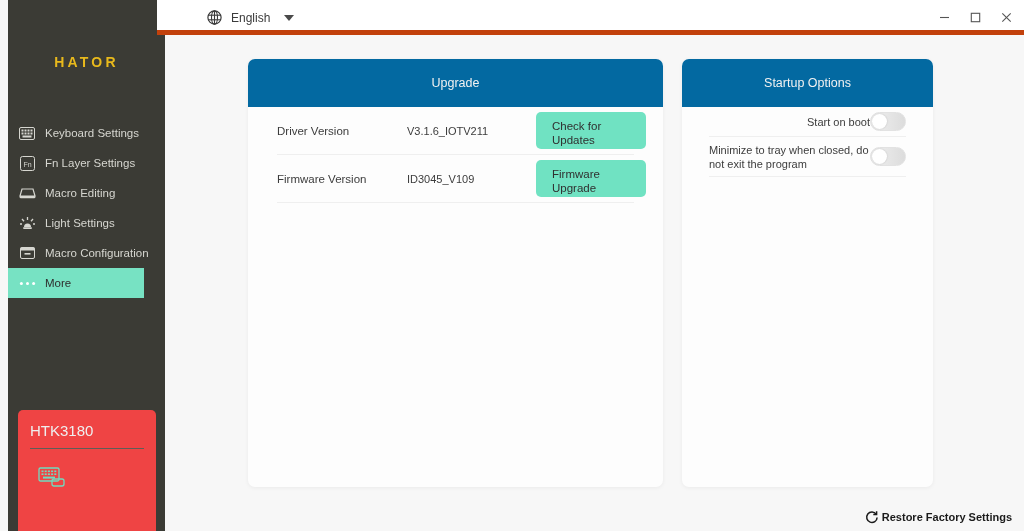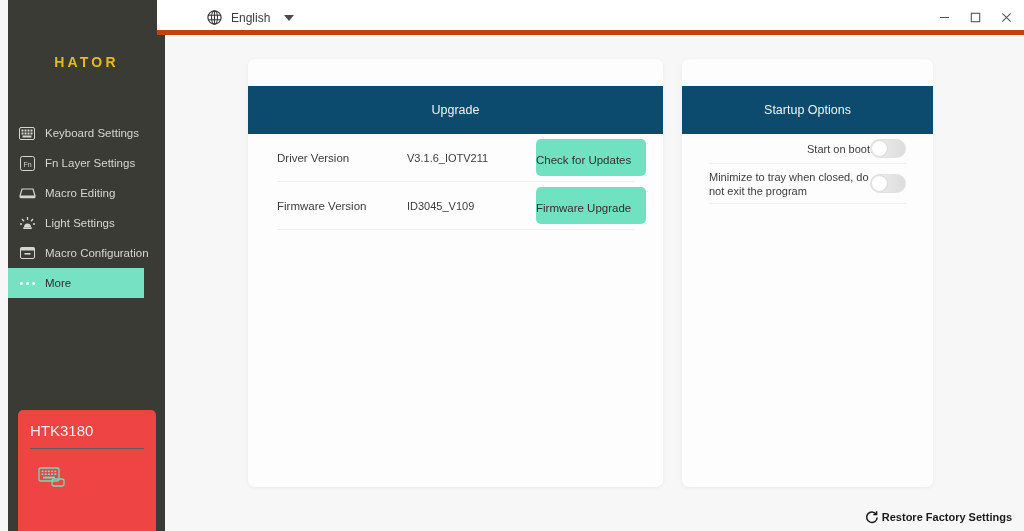--- a/index.html
+++ b/index.html
@@ -110,24 +110,24 @@
     position: absolute;
     background: #fdfdfd;
     border-radius: 7px;
     box-shadow: 0 1px 4px rgba(0,0,0,0.055);
     overflow: hidden;
   }
   #panel-upgrade { left: 248px; top: 59px; width: 415px; height: 428px; }
   #panel-startup { left: 682px; top: 59px; width: 251px; height: 428px; }
   .panel-head {
     height: 48px;
-    background: #0c4a6e;
+    background: #0369a1;
     color: #f2f2f2;
     font-size: 12.5px;
-    display: flex; align-items: center; justify-content: center; margin-top: 27px;
+    display: flex; align-items: center; justify-content: center;
   }
   .panel-body { padding: 0 0; }
 
   
   .up-row {
     position: relative;
     height: 48px;
     margin: 0 29px;
     display: flex; align-items: center;
     border-bottom: 1px solid #efefef;
@@ -137,21 +137,21 @@
   .up-btn {
     position: absolute; right: -12px;
     width: 110px; height: 37px;
     background: #70e2c2;
     border: none; border-radius: 5px;
     color: #303030;
     font-family: "Liberation Sans", sans-serif;
     font-size: 11.5px;
     line-height: 14px;
     text-align: left;
-    padding: 4px 0 0 0;
+    padding: 4px 0 0 16px;
     cursor: pointer;
   }
 
   
   .st-row {
     position: relative;
     height: 30px;
     margin: 0 27px;
     display: flex; align-items: center; justify-content: flex-end;
     border-bottom: 1px solid #efefef;

